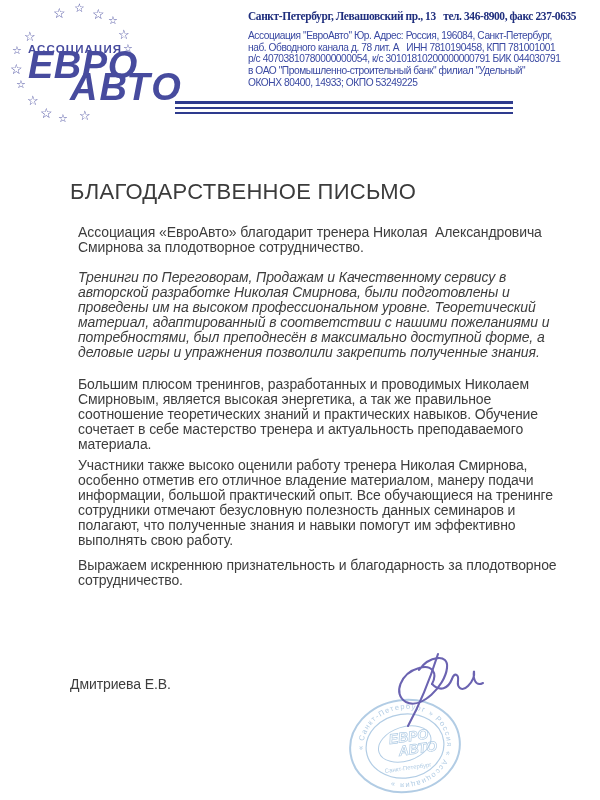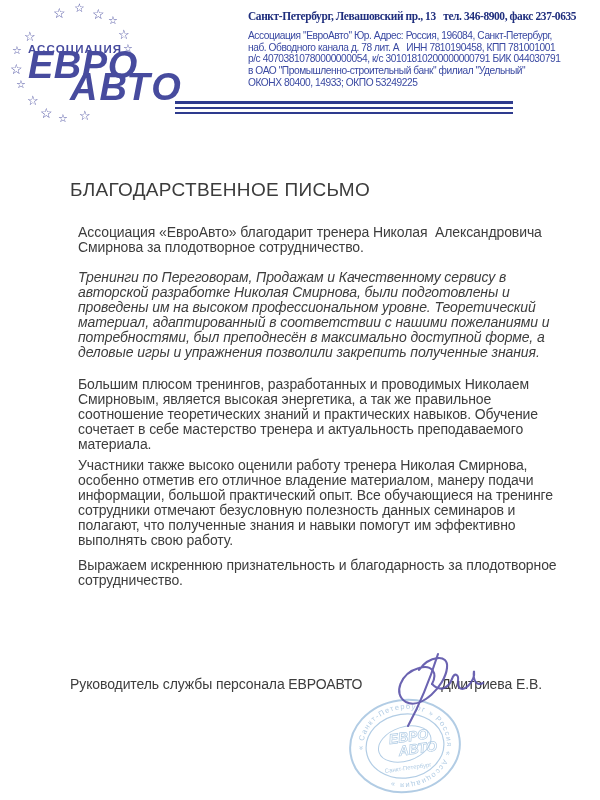--- a/index.html
+++ b/index.html
@@ -40,21 +40,21 @@
     transform:scaleX(.97); transform-origin:0 0;
   }
   
   .divider { position:absolute; left:175px; top:101px; width:338px; }
   .divider .l1 { height:3px;   background:#2e3b8e; }
   .divider .l2 { height:2px;   background:#2e3b8e; margin-top:3px; }
   .divider .l3 { height:1.5px; background:#2e3b8e; margin-top:3px; }
   
   .title {
     position:absolute; left:70px; top:179px;
-    font-size:19px; letter-spacing:.3px; color:#3b3b3b; white-space:pre;
+    font-size:22px; letter-spacing:.3px; color:#3b3b3b; white-space:pre;
   }
   .para {
     position:absolute; left:70px; width:528px; margin:8px;
     font-size:14px; line-height:15px; letter-spacing:-.1px;
     color:#3d3d3d; white-space:pre;
   }
   .p1 { top:217px; } .p2 { top:262px;font-style:italic; } .p3 { top:369px; }
   .p4 { top:450px; } .p5 { top:550px; }
   
   .sign-row {
@@ -119,21 +119,20 @@
 <p class="para p4">Участники также высоко оценили работу тренера Николая Смирнова,
 особенно отметив его отличное владение материалом, манеру подачи
 информации, большой практический опыт. Все обучающиеся на тренинге
 сотрудники отмечают безусловную полезность данных семинаров и
 полагают, что полученные знания и навыки помогут им эффективно
 выполнять свою работу.</p>
 <p class="para p5">Выражаем искреннюю признательность и благодарность за плодотворное
 сотрудничество.</p>
 
 <div class="sign-row">
-  <span>Руководитель службы персонала ЕВРОАВТО</span>
   <span>Дмитриева Е.В.</span>
 </div>
 
 <svg class="stamp-svg" width="118" height="98" viewBox="0 0 118 98" xmlns="http://www.w3.org/2000/svg">
   <g transform="rotate(-8 59 48)" stroke="#9fc0de" fill="none">
     <ellipse cx="59" cy="48" rx="55" ry="46" stroke-width="2"></ellipse>
     <ellipse cx="59" cy="48" rx="39" ry="32" stroke-width="1.2"></ellipse>
     <ellipse cx="59" cy="46" rx="27" ry="17" stroke-width="1" transform="rotate(-10 59 46)"></ellipse>
     <path id="ring-path" d="M 17,48 a 42,37 0 1 1 84,0 a 42,37 0 1 1 -84,0" stroke="none"></path>
     <text font-size="7.5" letter-spacing="1.2" fill="#9fc0de" stroke="none" font-family="Liberation Sans, sans-serif">

